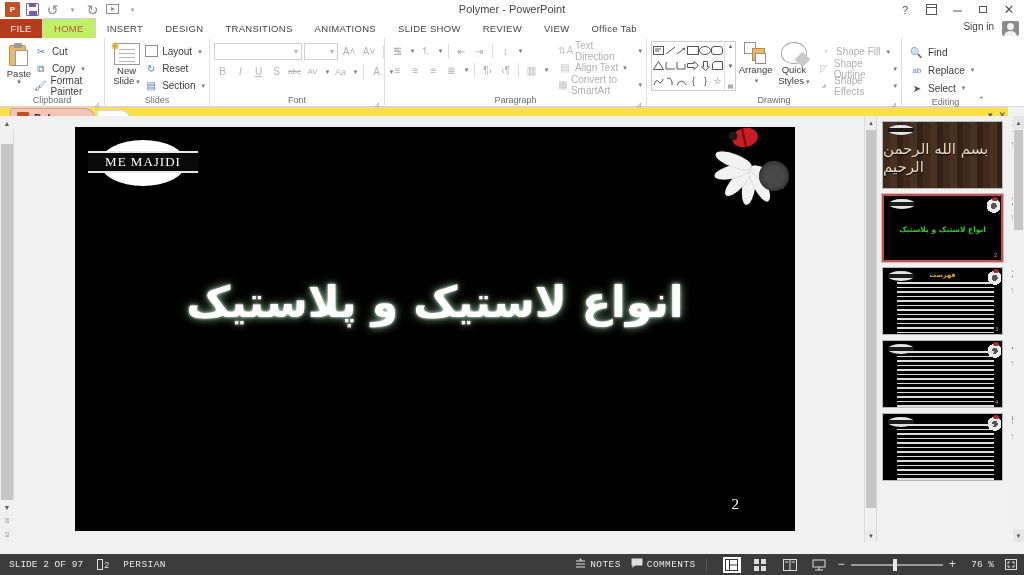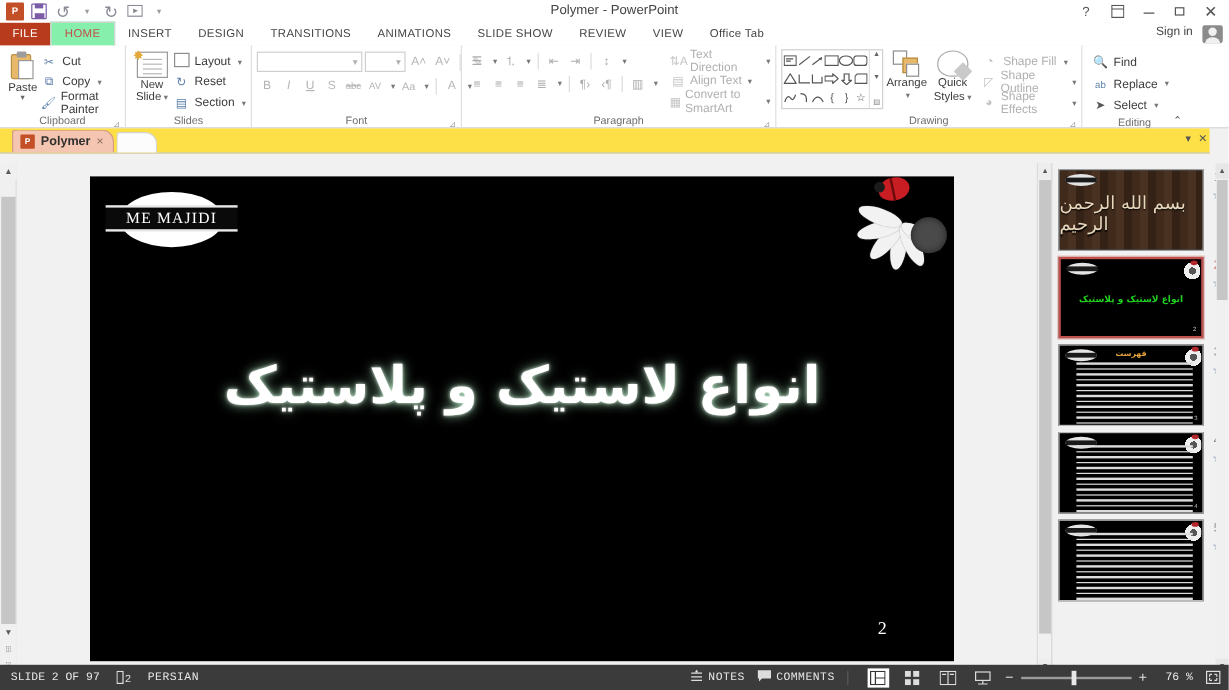--- a/index.html
+++ b/index.html
@@ -59,21 +59,21 @@
   }
   .tab-file {
     width: 42px; height: 19px; background: #b83b1d; color: #fff;
     font-size: 9.5px; letter-spacing: .3px; display: flex;
     align-items: center; justify-content: center;
   }
   .tab {
     height: 19px; padding: 0 11px; font-size: 9.5px; color: #444;
     display: flex; align-items: center; letter-spacing: .3px;
   }
-  .tab.active { color: #c0504d; background: #86efac; border: 1px solid #d4d4d4; border-bottom: none; height: 20px; }
+  .tab.active { color: #c0504d; background: #bef264; border: 1px solid #d4d4d4; border-bottom: none; height: 20px; }
   .signin {
     position: absolute; right: 30px; top: 2px; font-size: 10px; color: #444;
   }
   .signin-avatar {
     position: absolute; right: 5px; top: 2px; width: 17px; height: 15px;
     background: #8b8b8b; border-radius: 2px; overflow: hidden;
   }
   .signin-avatar::before {
     content:""; position:absolute; left:5px; top:2px; width:7px; height:7px;
     border-radius:50%; background:#f0f0f0;
@@ -235,21 +235,21 @@
   .ot-close { font-size: 10px; color: #8a6a5c; font-weight: normal; }
   .ot-new {
     width: 34px; height: 17px; margin-left: 2px; background: #fcfcfc;
     border: 1px solid #d4d4d4; border-bottom: none; border-radius: 3px 10px 0 0;
   }
   .ot-right { position: absolute; right: 2px; top: 3px; display: flex; gap: 6px; }
   .ot-right span { font-size: 9px; color: #555; }
 
   
   .main {
-    position: absolute; top: 136px; left: 0; width: 1024px; height: 426px; background: #f1f1f1;
+    position: absolute; top: 116px; left: 0; width: 1024px; height: 426px; background: #f1f1f1;
   }
   
   .left-scroll {
     position: absolute; left: 0; top: 0; width: 14px; height: 426px;
     background: #f0f0f0; border-right: 1px solid #d9d9d9;
   }
   .ls-arrow {
     width: 14px; height: 14px; display: flex; align-items: center; justify-content: center;
     font-size: 7px; color: #5a5a5a; background: #f0f0f0;
   }

